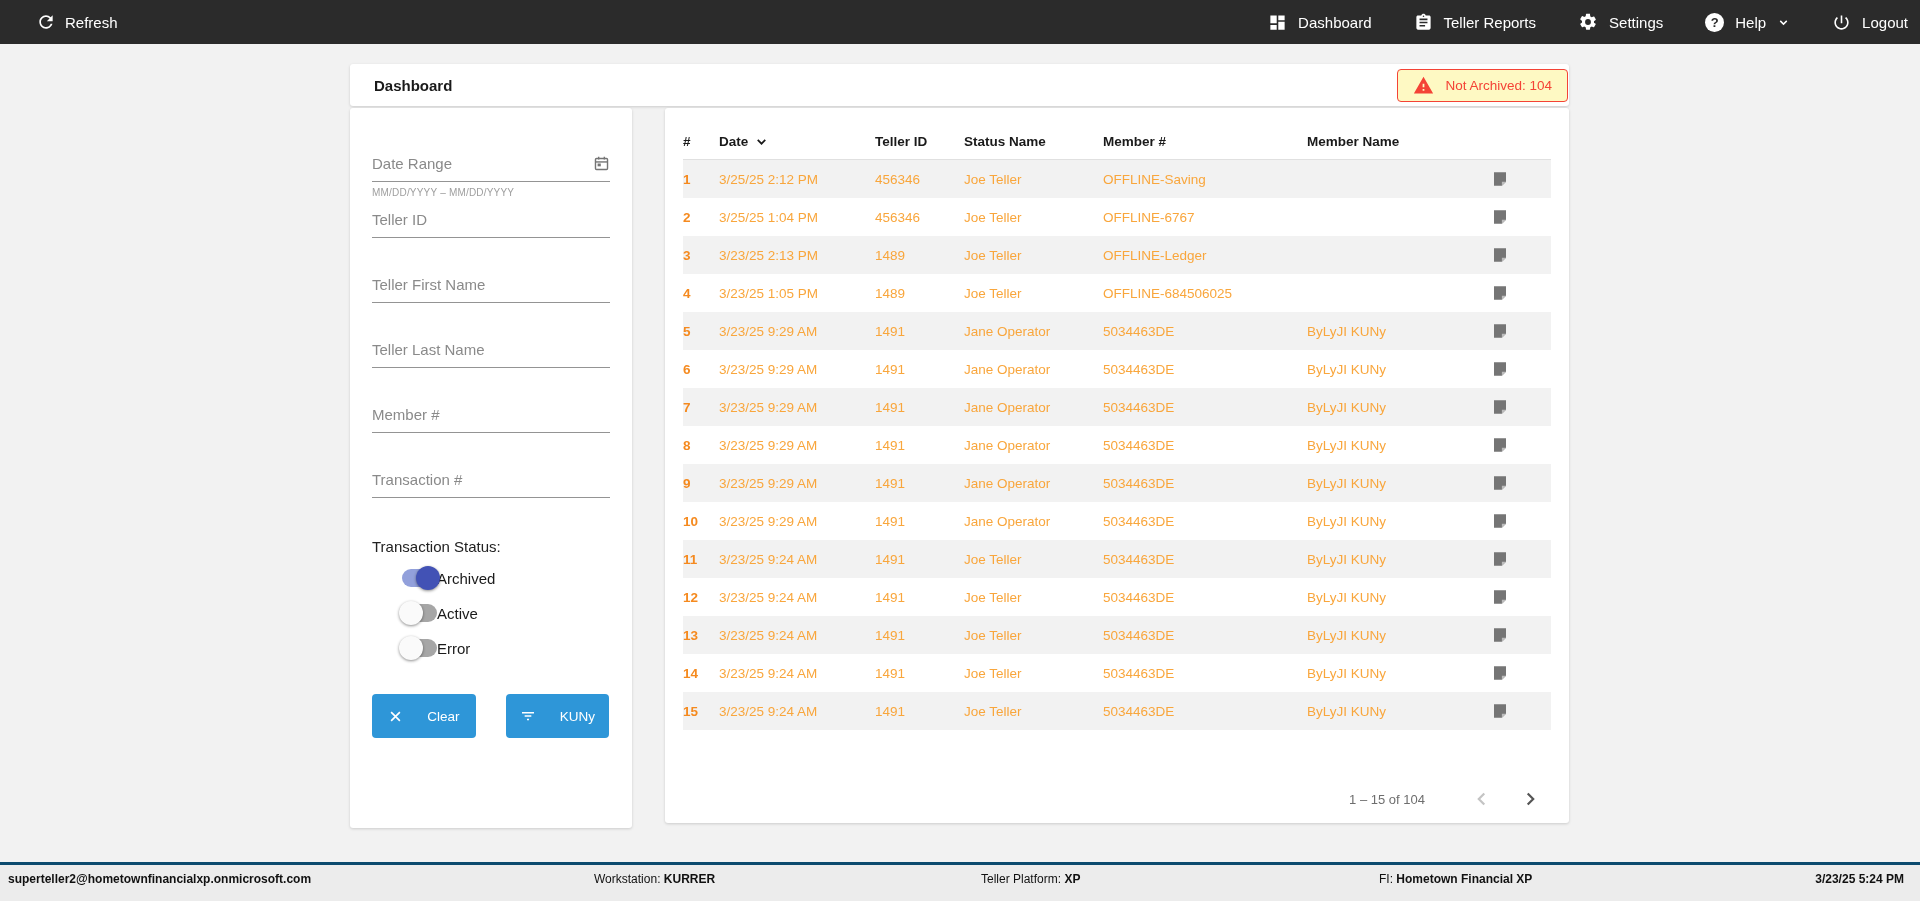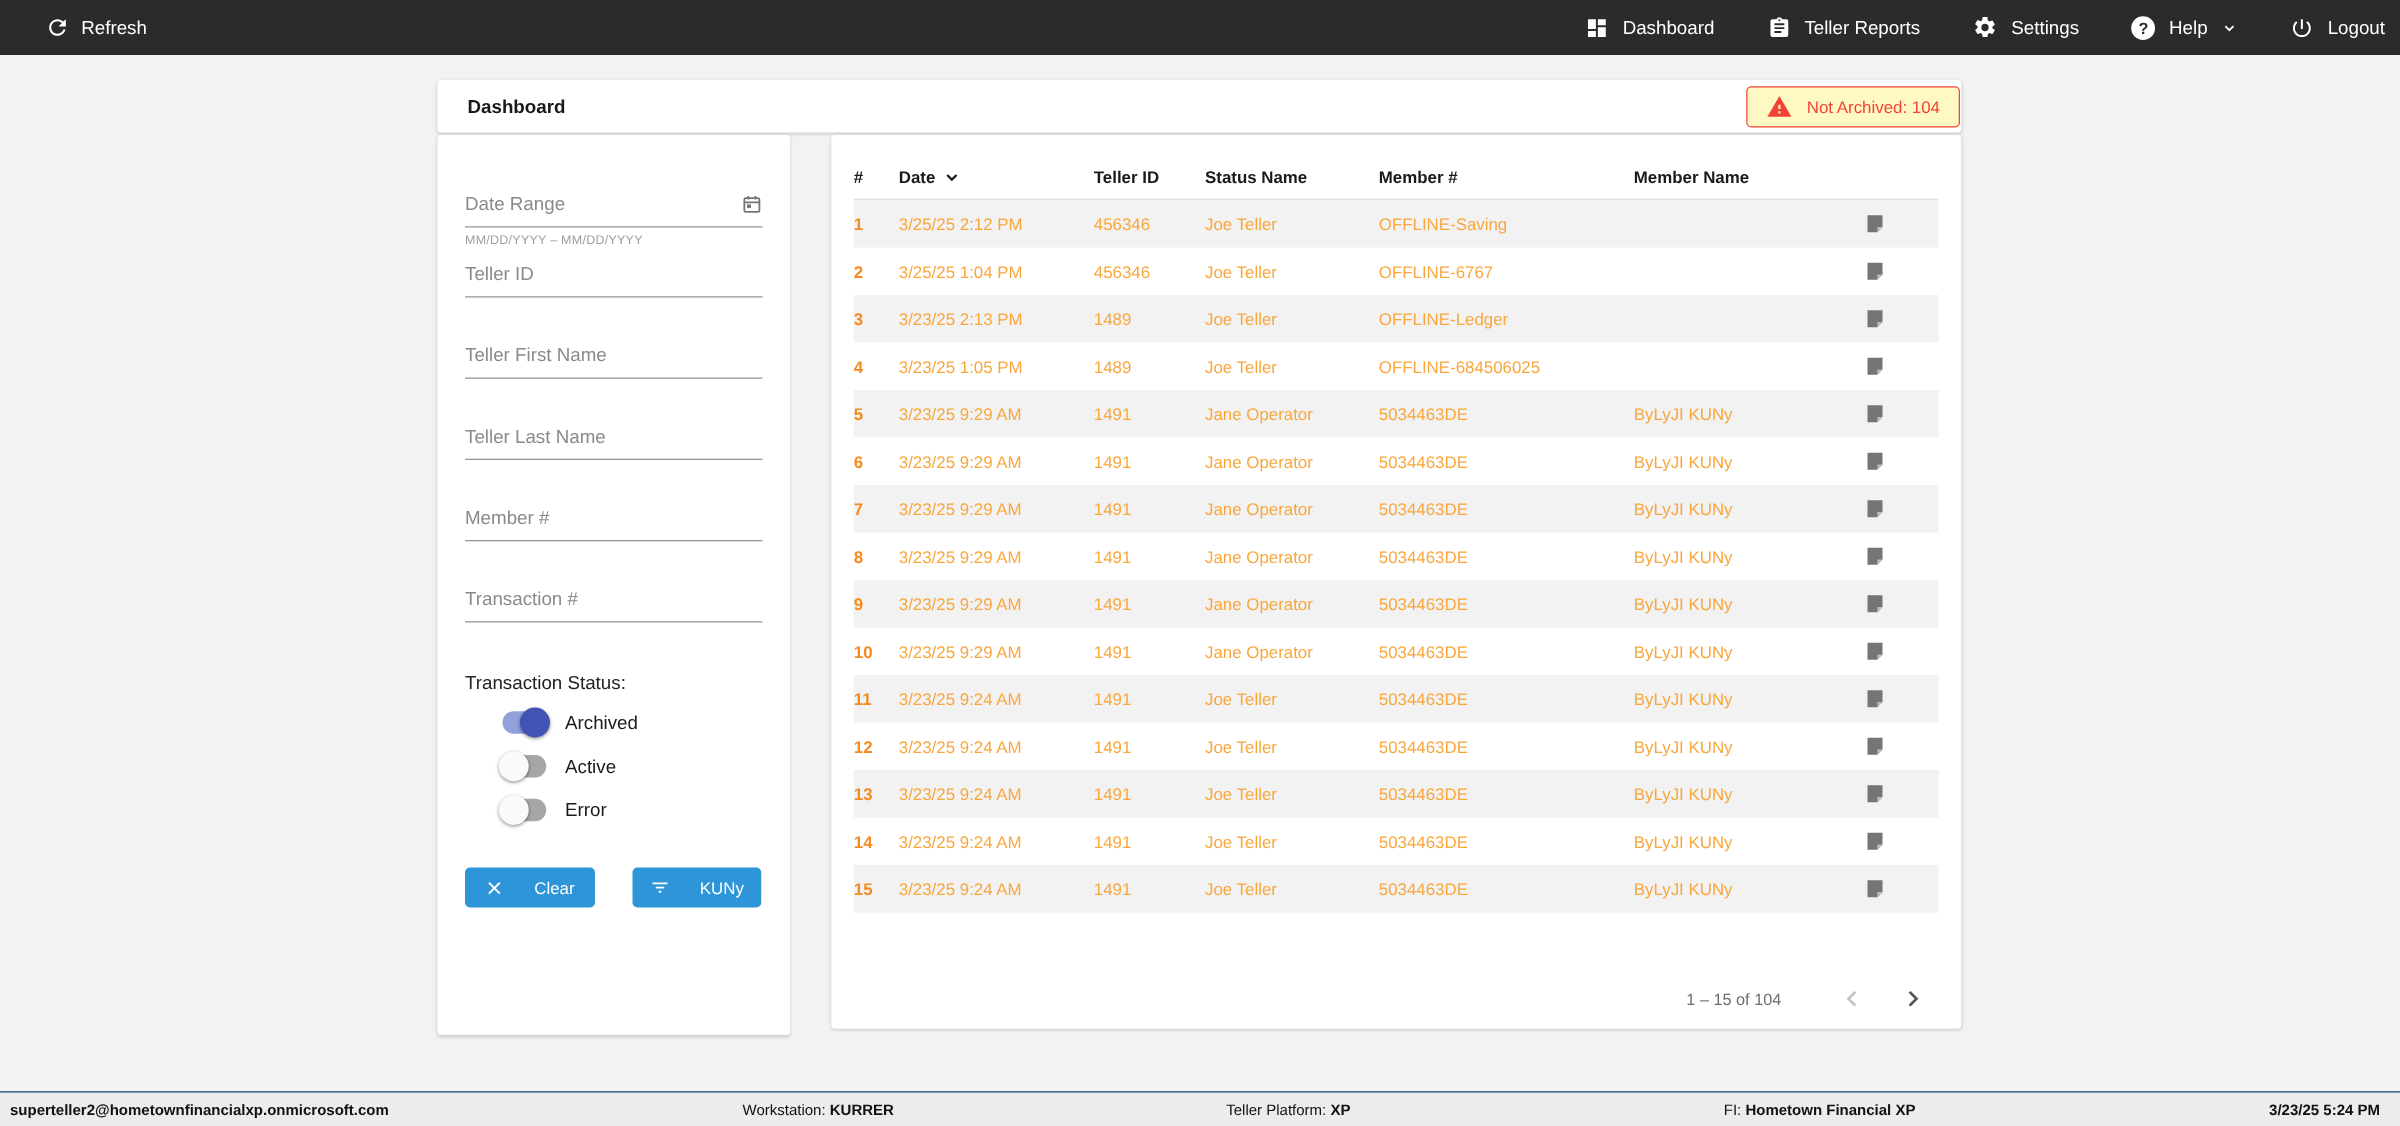--- a/index.html
+++ b/index.html
@@ -56,33 +56,33 @@
   .field-row input {
     border:none; outline:none; background:transparent; font-family:"Liberation Sans", sans-serif;
     font-size:15px; color:#333; width:100%; height:22px;
   }
   .field-row input::placeholder { color:#8a8a8a; opacity:1; }
   .helper-text { margin-top:5px; font-size:10px; color:#9e9e9e; letter-spacing:.2px; }
   .cal-btn { cursor:pointer; flex:0 0 auto; margin-left:8px; }
 
   .status-label { position:absolute; left:22px; top:430px; font-size:15px; color:#222; }
 
-  .toggle-row { position:absolute; left:52px; display:flex; align-items:center; gap:15px; cursor:pointer; }
+  .toggle-row { position:absolute; left:52px; display:flex; align-items:center; cursor:pointer; }
   .switch { position:relative; width:35px; height:18px; border-radius:9px; background:#a6a6a6; flex:0 0 auto; }
   .switch .thumb {
     position:absolute; top:-3px; left:-3px; width:24px; height:24px; border-radius:50%;
     background:#fafafa; box-shadow:0 1px 3px rgba(0,0,0,.45);
   }
   .switch.on { background:#92a0db; }
   .switch.on .thumb { left:auto; right:-3px; background:#4252b5; }
   .toggle-label { font-size:15px; color:#1a1a1a; }
 
   .btn-row { position:absolute; left:22px; top:586px; display:flex; gap:30px; }
   .btn {
-    height:32px; border:none; border-radius:4px; background:#2e96d8; color:#fff;
+    height:44px; border:none; border-radius:4px; background:#2e96d8; color:#fff;
     font-family:"Liberation Sans", sans-serif; font-size:13.5px;
     display:flex; align-items:center; justify-content:center; gap:24px; cursor:pointer;
   }
   .btn-clear { width:104px; }
   .btn-apply { width:103px; }
 
   
   .grid-header, .grid-row {
     display:grid; grid-template-columns:36px 156px 89px 139px 204px 182px 61px;
     align-items:center;
@@ -99,22 +99,22 @@
   .pagination {
     position:absolute; right:28px; bottom:13px; display:flex; align-items:center;
     font-size:13px; color:#6e6e6e;
   }
   .page-chevron { cursor:pointer; }
   .chv-prev { margin-left:46px; }
   .chv-next { margin-left:26px; }
 
   
   .footer {
-    position:absolute; left:0; right:0; bottom:0; height:28px; background:#ececec;
-    border-top:1px solid #0c4a6e; font-size:12px; color:#111;
+    position:absolute; left:0; right:0; bottom:0; height:39px; background:#ececec;
+    border-top:3px solid #0c4a6e; font-size:12px; color:#111;
   }
   .fitem { position:absolute; top:0; height:27px; display:flex; align-items:center; white-space:nowrap; }
   .fitem b { font-weight:bold; }
   .f1 { left:8px; font-weight:bold; }
   .f2 { left:594px; }
   .f3 { left:981px;justify-content:space-between; }
   .f4 { left:1379px; }
   .f5 { right:16px; font-weight:bold; }
 </style>
 </head>

